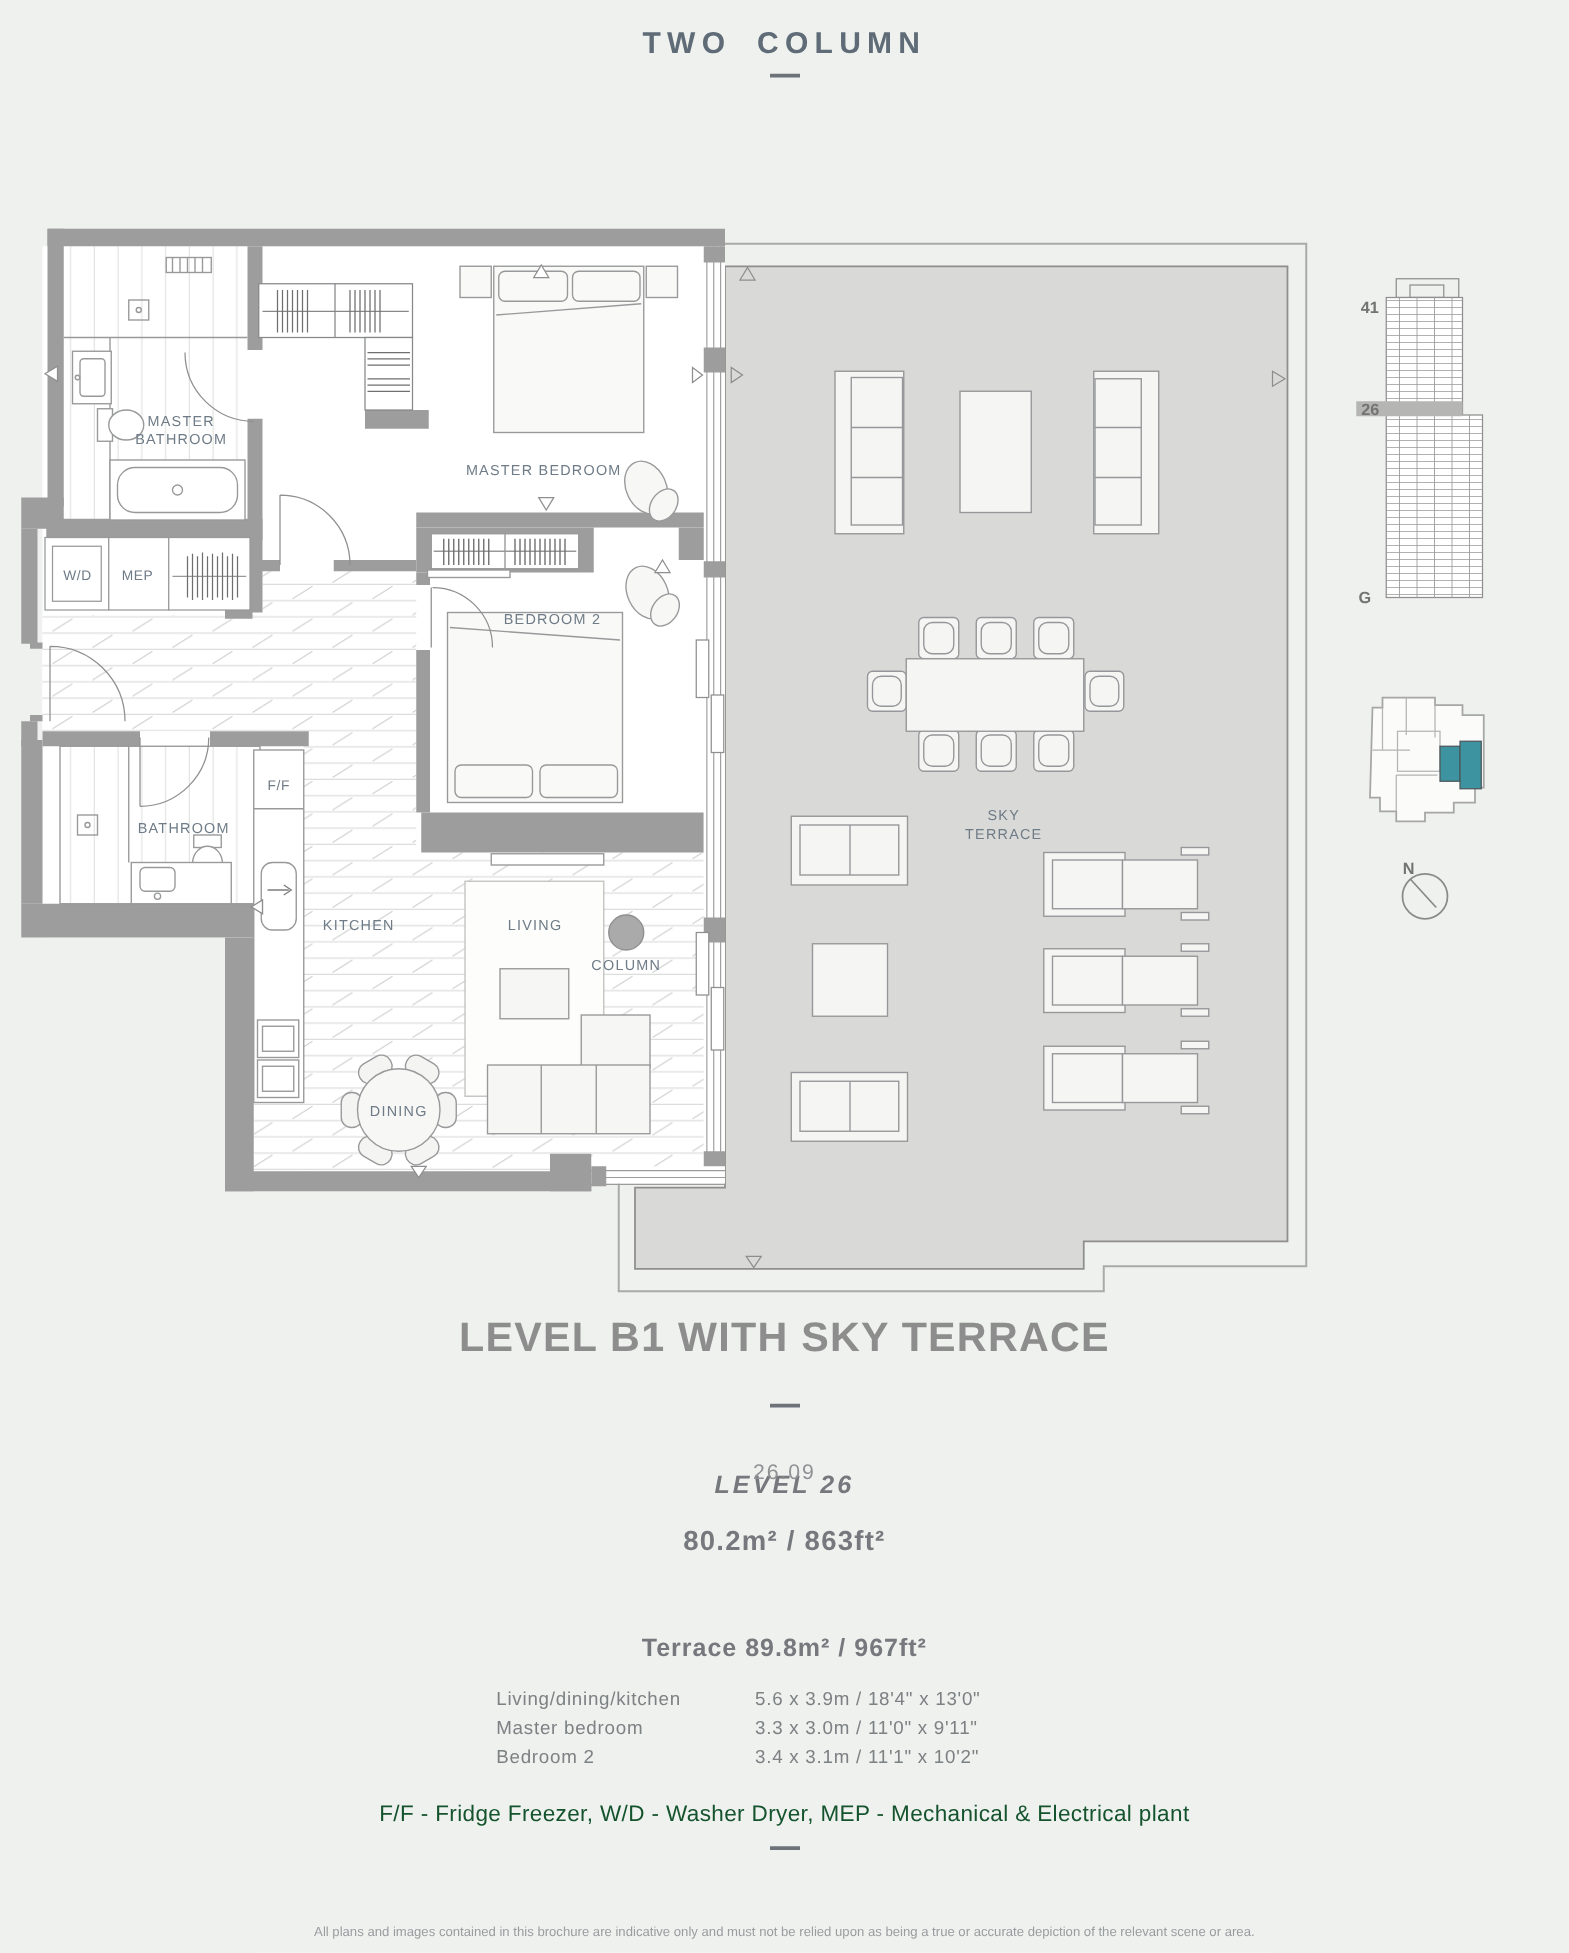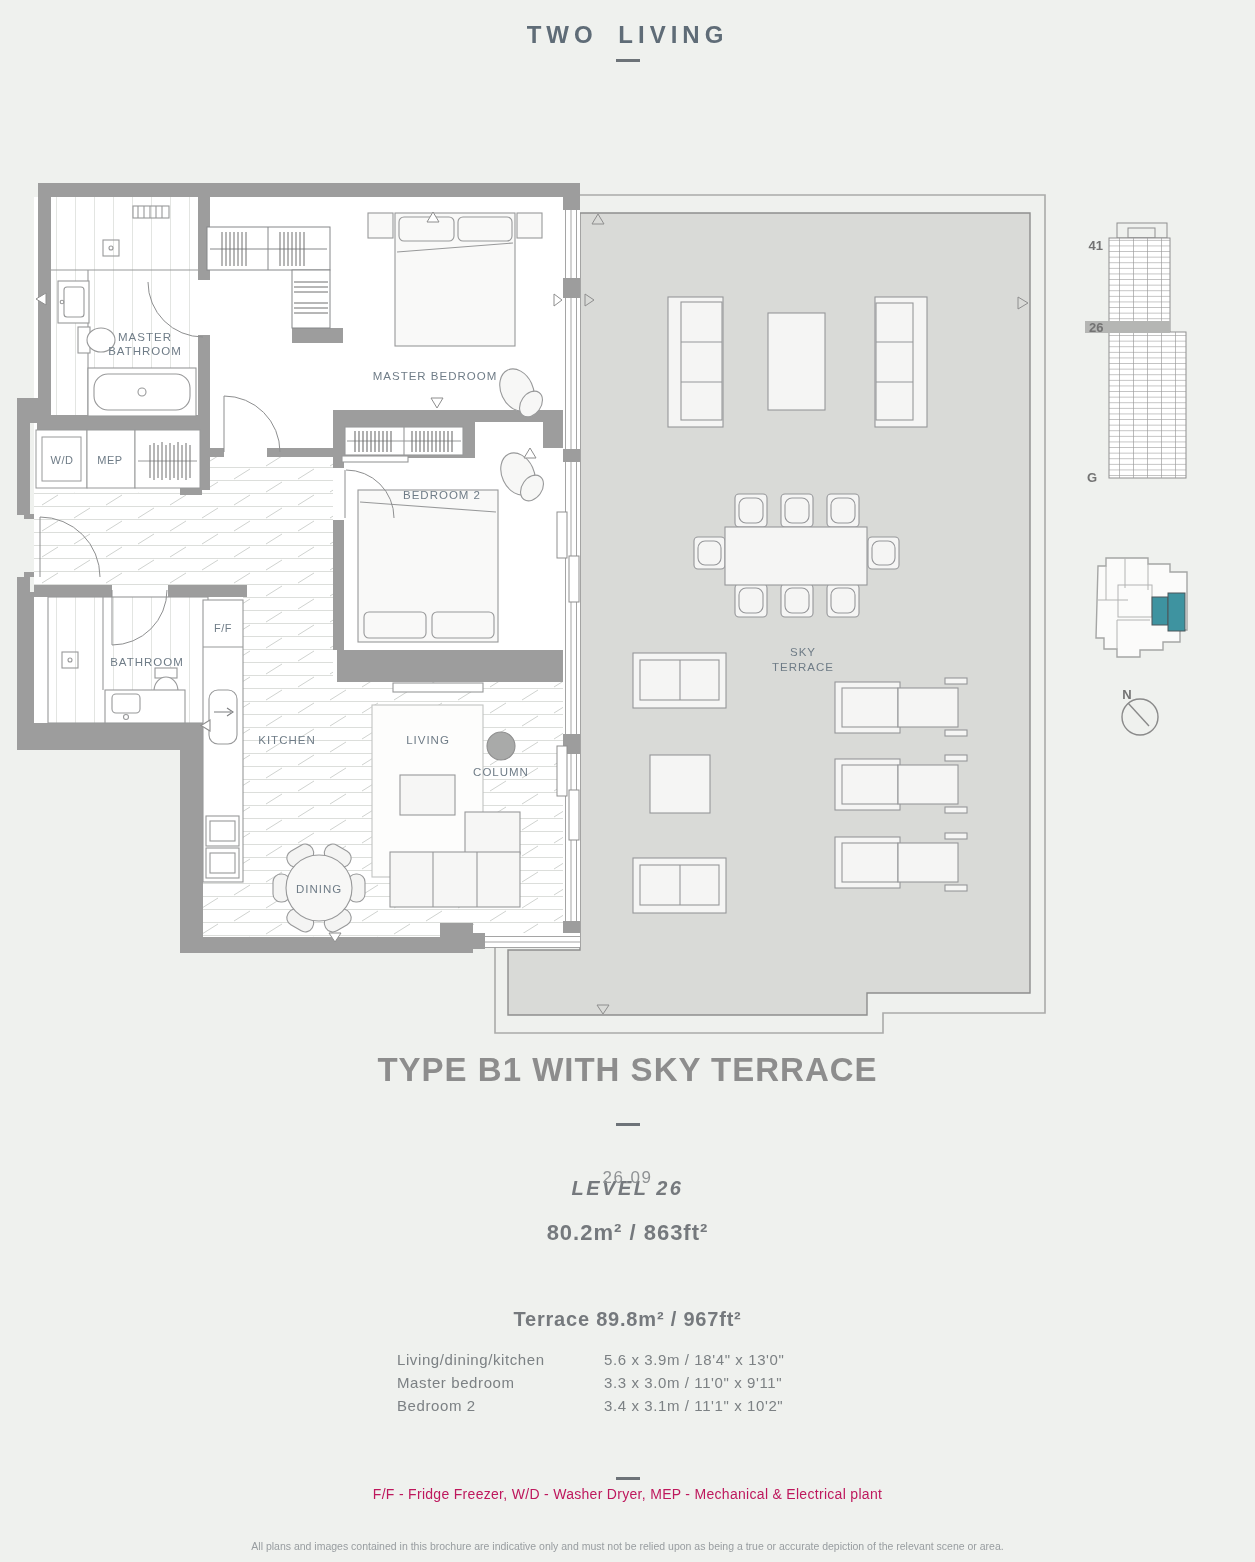--- a/index.html
+++ b/index.html
@@ -12,33 +12,33 @@
   #dash-mid{top:1123px;}
   #dash-bot{top:1477px;}
   .plan-svg{position:absolute;top:150px;left:0;}
   .type-title{top:1051px;font-size:33px;font-weight:bold;letter-spacing:1px;color:#8d8d8d;}
   .level{top:1177px;font-size:20px;font-weight:bold;letter-spacing:2.5px;color:#75797d;font-style:italic;}
   .unit{top:1168px;font-size:17px;letter-spacing:1.5px;color:#8f9294;}
   .area1{top:1220px;font-size:22px;font-weight:bold;letter-spacing:1px;color:#75797d;}
   .area2{top:1286px;font-size:20px;font-weight:bold;letter-spacing:0.8px;color:#75797d;margin-top:22px;}
   .dims{position:absolute;top:1348px;left:397px;display:grid;grid-template-columns:207px auto;
         font-size:15px;line-height:23px;letter-spacing:0.6px;color:#7c8184;}
-  .legend{top:1441px;font-size:14px;letter-spacing:0.3px;color:#be185d;margin-top:45px;}
+  .legend{top:1441px;font-size:18px;letter-spacing:0.3px;color:#14532d;}
   .disclaimer{top:1504px;font-size:10.5px;line-height:17px;color:#989da0;}
   svg text{font-family:"Liberation Sans",sans-serif;}
   .rlabel{font-size:11.5px;letter-spacing:1px;fill:#6f7c87;}
   .slabel{font-size:11px;letter-spacing:0.5px;fill:#6f7c87;}
   .elabel{font-size:13px;font-weight:bold;fill:#737373;}
 </style>
 </head>
 <body>
 
 <div class="page">
 
-  <div class="ctext title">TWO LIVING</div>
+  <div class="ctext title">TWO COLUMN</div>
   <div class="dash" id="dash-top"></div>
 
   <svg class="plan-svg" width="1255" height="890" viewBox="0 150 1255 890">
     <defs>
       <pattern id="plank" width="64" height="26" patternUnits="userSpaceOnUse">
         <rect width="64" height="26" fill="#ffffff"></rect>
         <path d="M0,12.5 H64 M0,25.5 H64" stroke="#dcdedb" stroke-width="1" fill="none"></path>
         <path d="M10,24 L26,14 M42,11 L58,1" stroke="#d0d3d0" stroke-width="1" fill="none"></path>
       </pattern>
       <pattern id="tile" width="19" height="19" patternUnits="userSpaceOnUse">
@@ -395,21 +395,21 @@
       </g>
     </g>
 
     <g fill="none" stroke="#8a8a8a" stroke-width="1.4">
       <circle cx="1140" cy="717" r="18"></circle>
       <path d="M1149,726 L1128,703"></path>
       <text class="elabel" x="1127" y="699" text-anchor="middle" fill="#7a7a7a" stroke="none">N</text>
     </g>
   </svg>
 
-  <div class="ctext type-title">TYPE B1 WITH SKY TERRACE</div>
+  <div class="ctext type-title">LEVEL B1 WITH SKY TERRACE</div>
   <div class="dash" id="dash-mid"></div>
   <div class="ctext level">LEVEL 26</div>
   <div class="ctext unit">26.09</div>
   <div class="ctext area1">80.2m² / 863ft²</div>
   <div class="ctext area2">Terrace 89.8m² / 967ft²</div>
 
   <div class="dims">
     <span>Living/dining/kitchen</span>
     <span>5.6 x 3.9m / 18'4" x 13'0"</span>
     <span>Master bedroom</span>

